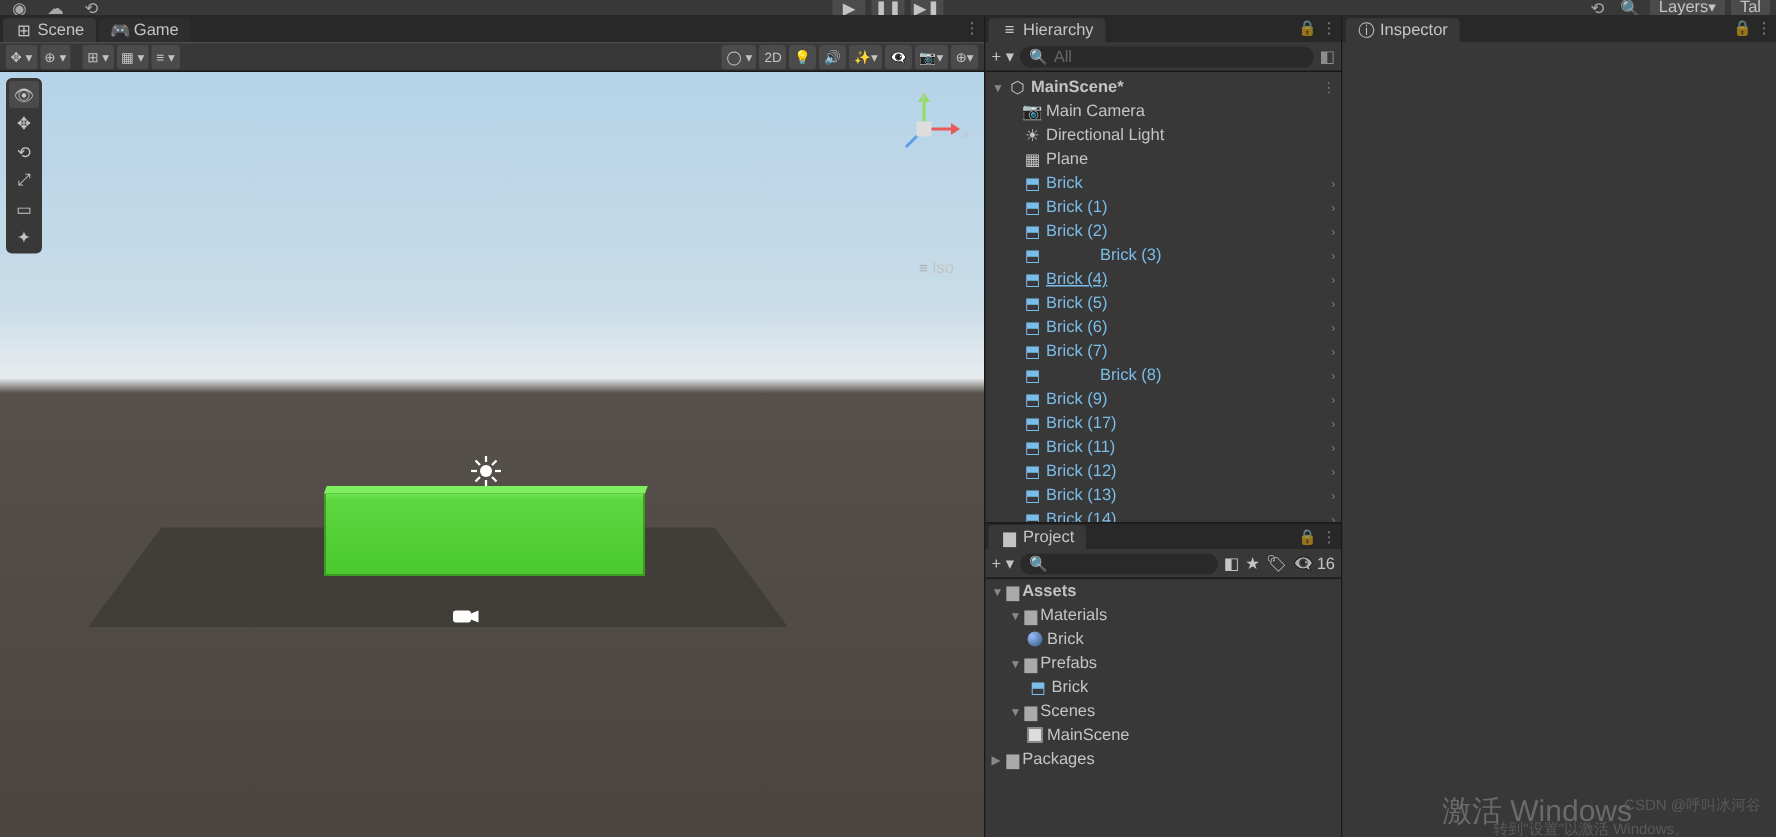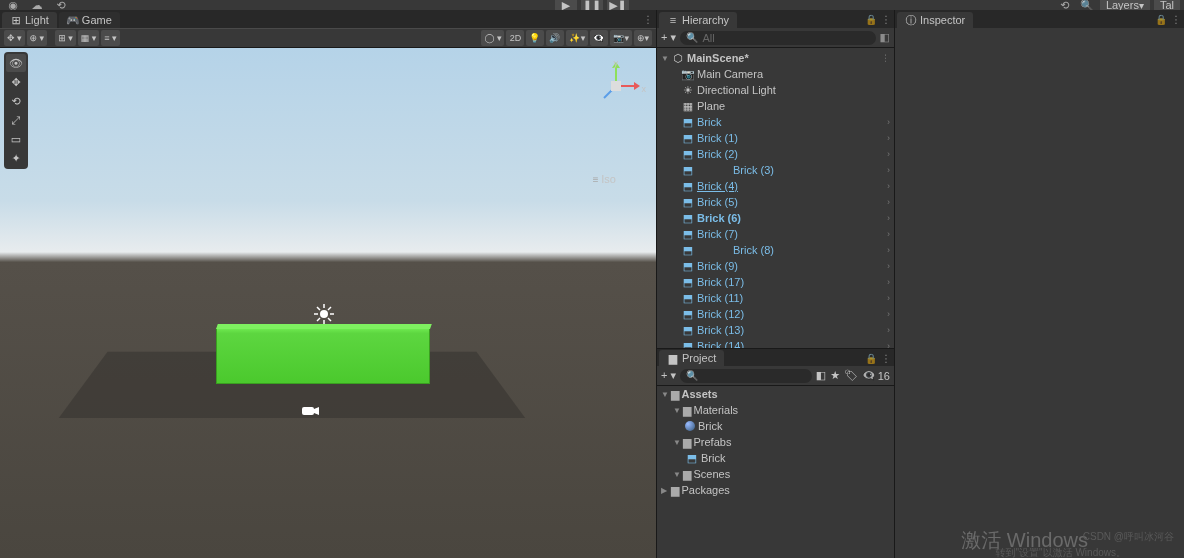--- a/index.html
+++ b/index.html
@@ -24,21 +24,21 @@
 .scene-toolbar { height: 20px; background: #383838; border-top: 1px solid #4a4a4a; border-bottom: 1px solid #191919; display: flex; align-items: center; padding: 0 4px; gap: 2px; }
 .tb-btn { background: #4b4b4b; border-radius: 2px; height: 16px; min-width: 18px; display: flex; align-items: center; justify-content: center; font-size: 9px; padding: 0 3px; }
 .tb-sep { width: 4px; }
 .tb-right { margin-left: auto; display: flex; gap: 2px; }
 .scene-view { flex: 1; position: relative; background: linear-gradient(to bottom, #b5d3e8 0%, #c8dce8 30%, #e8ecee 40%, #555049 42%, #4a463f 100%); overflow: hidden; }
 .tool-strip { position: absolute; left: 4px; top: 4px; width: 24px; background: #383838; border-radius: 4px; padding: 2px; display: flex; flex-direction: column; gap: 1px; }
 .tool-item { width: 20px; height: 18px; display: flex; align-items: center; justify-content: center; border-radius: 2px; }
 .tool-item.active { background: #4b4b4b; }
 .gizmo { position: absolute; right: 16px; top: 14px; width: 48px; height: 48px; }
 .axis-lbl { position: absolute; font-size: 9px; }
-.iso-lbl { position: absolute; right: 40px; top: 125px; font-size: 10px; color: #aaa; }
+.iso-lbl { position: absolute; right: 20px; top: 125px; font-size: 10px; color: #aaa; }
 .ground-plane { position: absolute; left: 86px; top: 276px; width: 412px; height: 114px; background: #3b3733; transform: perspective(400px) rotateX(55deg); opacity: 0.7; }
 .green-box { position: absolute; left: 216px; top: 280px; width: 214px; height: 56px; background: linear-gradient(to bottom, #6de84f 0%, #5dd640 8%, #4bc92d 100%); border: 1px solid #3a9f20; }
 .green-box::before { content:''; position:absolute; left:-1px; top:-5px; width:214px; height:5px; background:#7ef060; transform: skewX(-20deg); transform-origin: bottom; }
 .sun { position: absolute; left: 314px; top: 256px; width: 20px; height: 20px; }
 .cloud { position: absolute; left: 300px; top: 356px; width: 20px; height: 14px; }
 .hier-toolbar, .proj-toolbar { height: 20px; background: #383838; border-bottom: 1px solid #191919; display: flex; align-items: center; padding: 0 4px; gap: 4px; }
 .search-box { flex: 1; background: #2a2a2a; border-radius: 8px; height: 14px; display: flex; align-items: center; padding: 0 6px; font-size: 10px; color: #777; gap: 4px; }
 .tree { flex: 1; background: #383838; overflow: auto; padding-top: 2px; }
 .tree-row { height: 16px; display: flex; align-items: center; padding-left: 4px; position: relative; font-size: 11px; }
 .foldout { width: 10px; font-size: 8px; color: #888; }
@@ -81,21 +81,21 @@
       </div>
   </div>
 </div>
 
 <div class="main">
 
   <div class="left-col">
     <div class="tabs">
       <div class="tab">
           <span class="tab-icon">⊞</span>
-          <span>Light</span>
+          <span>Scene</span>
         </div>
       <div class="tab inactive">
           <span class="tab-icon">🎮</span>
           <span>Game</span>
         </div>
       <div class="panel-opts">
           <span class="opt-dot">⋮</span>
         </div>
     </div>
     <div class="scene-toolbar">
@@ -218,21 +218,21 @@
           <span style="color: rgb(123, 189, 232); text-decoration: underline;">Brick (4)</span>
           <span class="chev">›</span>
         </div>
         <div class="tree-row" style="padding-left: 24px;">
           <span class="obj-icon cube-blue">⬒</span>
           <span style="color: rgb(123, 189, 232);">Brick (5)</span>
           <span class="chev">›</span>
         </div>
         <div class="tree-row" style="padding-left: 24px;">
           <span class="obj-icon cube-blue">⬒</span>
-          <span style="color: rgb(123, 189, 232); font-weight: bold;">Brick (6)</span>
+          <span style="color: rgb(123, 189, 232);">Brick (6)</span>
           <span class="chev">›</span>
         </div>
         <div class="tree-row" style="padding-left: 24px;">
           <span class="obj-icon cube-blue">⬒</span>
           <span style="color: rgb(123, 189, 232);">Brick (7)</span>
           <span class="chev">›</span>
         </div>
         <div class="tree-row" style="padding-left: 24px;">
           <span class="obj-icon cube-blue">⬒</span>
           <span style="color: rgb(123, 189, 232); margin-left: 36px;">Brick (8)</span>
@@ -313,20 +313,24 @@
         </div>
       <div class="tree-row pad2">
           <span class="obj-icon cube-blue">⬒</span>
           <span>Brick</span>
         </div>
       <div class="tree-row pad">
           <span class="foldout">▼</span>
           <span class="folder-icon">▆</span>
           <span>Scenes</span>
         </div>
+      <div class="tree-row pad2">
+          <span class="scene-icon"></span>
+          <span>MainScene</span>
+        </div>
       <div class="tree-row">
           <span class="foldout">▶</span>
           <span class="folder-icon">▆</span>
           <span>Packages</span>
         </div>
     </div>
   </div>
 
   <div class="right-col">
     <div class="tabs">

